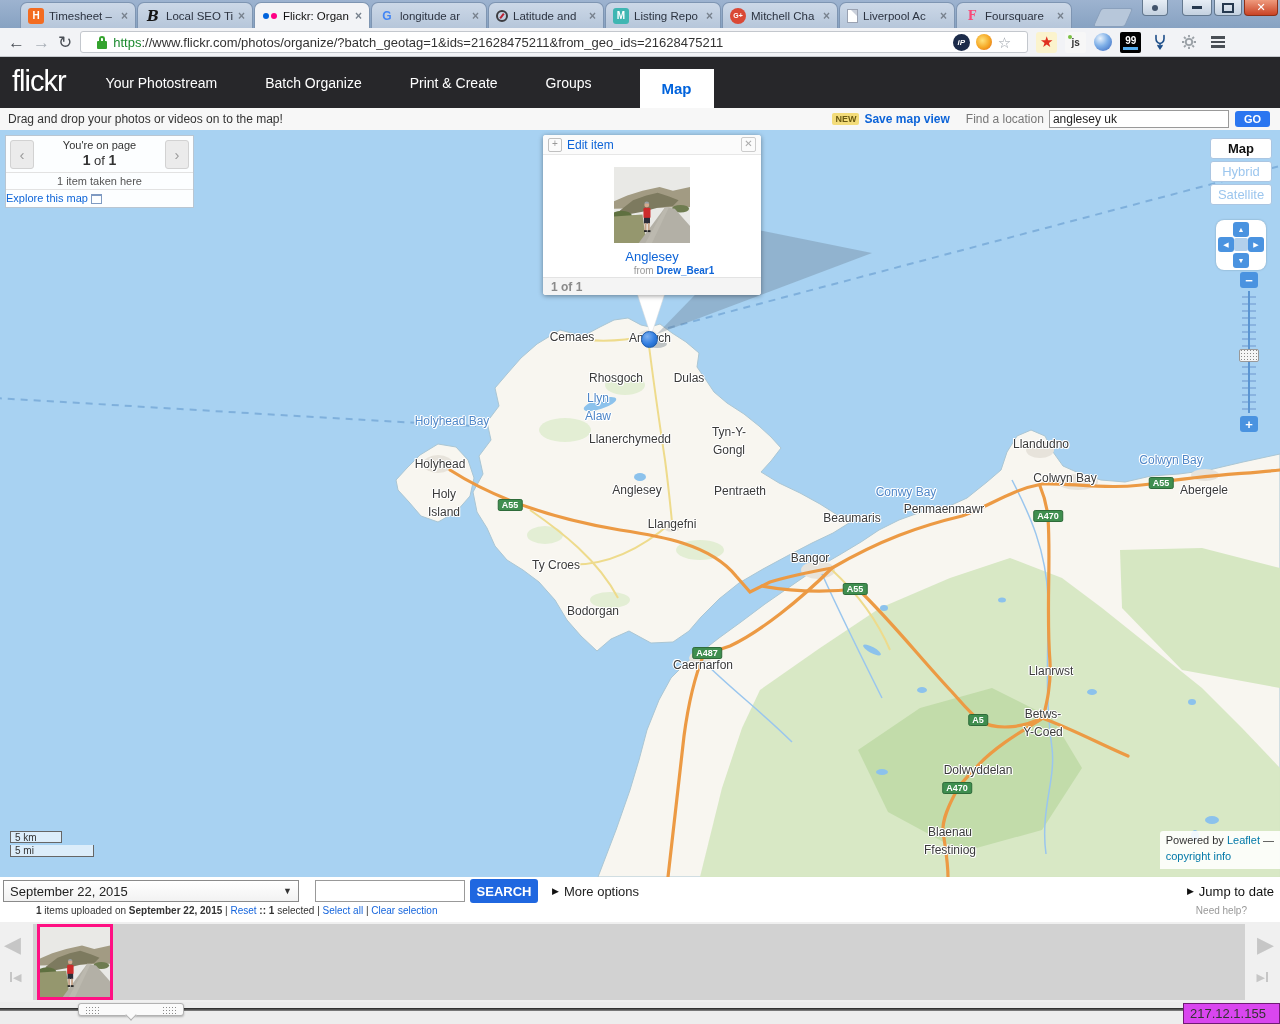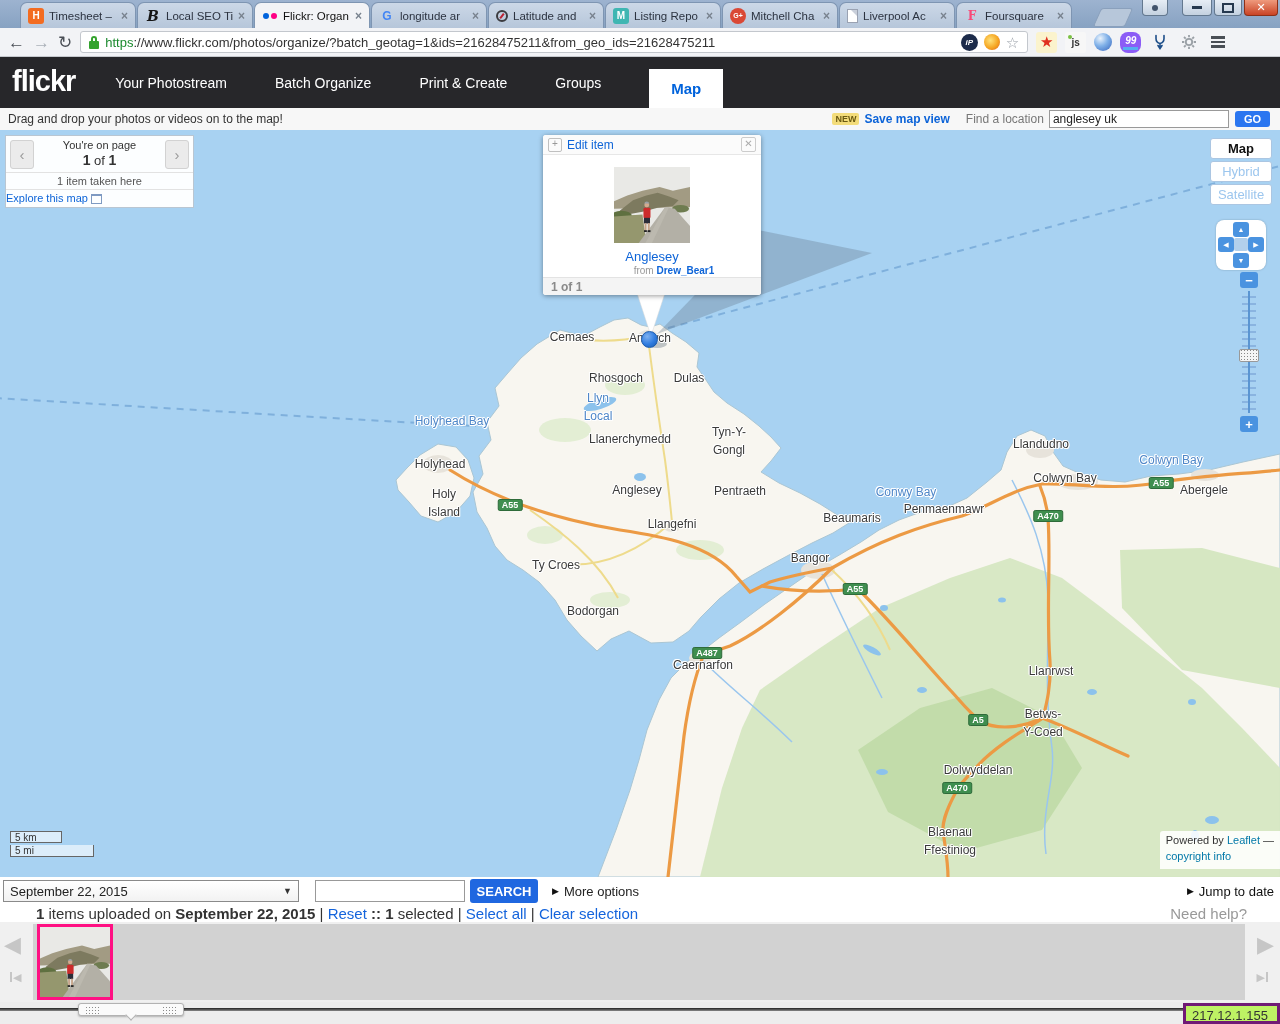--- a/index.html
+++ b/index.html
@@ -40,44 +40,44 @@
   #btn-min::before{content:"";width:10px;height:3px;background:#26394f;}
   #btn-max{right:38px;width:28px;}
   #btn-max::before{content:"";width:8px;height:6px;border:2px solid #26394f;}
   #btn-close{right:2px;width:34px;background:linear-gradient(#ef9a7d,#c94325);border-color:#8d3018;color:#fff;font-weight:bold;font-size:11px;}
   
   #toolbar{position:absolute;left:0;top:28px;width:1280px;height:29px;background:#f2f3f6;border-bottom:1px solid #c6c9ce;
     display:flex;align-items:center;box-sizing:border-box;padding:0 8px;gap:8px;}
   .navarr{font-size:17px;color:#4a4f56;line-height:1;}
   .navarr.disabled{color:#aab0b8;}
   #addressbar{flex:0 0 948px;height:22px;background:#fff;border:1px solid #c3c7cd;border-radius:3px;
-    display:flex;align-items:center;padding:0 8px;gap:6px;box-sizing:border-box;}
+    display:flex;align-items:center;padding:0 16px;gap:6px;box-sizing:border-box;}
   #padlock{width:10px;height:13px;position:relative;flex:none;}
   #padlock::before{content:"";position:absolute;left:2px;top:0;width:6px;height:6px;border:2px solid #34a32e;border-bottom:none;border-radius:4px 4px 0 0;box-sizing:border-box;}
   #padlock::after{content:"";position:absolute;left:0;top:5px;width:10px;height:8px;background:#34a32e;border-radius:1px;}
   #urltext{flex:1;font-size:13px;color:#333;white-space:nowrap;overflow:hidden;}
   #urltext .scheme{color:#1b8a2e;}
   .inbar-ico{flex:none;}
   .iico-ip{width:17px;height:17px;border-radius:50%;background:#1c2b4a;color:#fff;font-size:8px;font-style:italic;font-weight:bold;
     display:flex;align-items:center;justify-content:center;}
   .iico-sun{width:16px;height:16px;border-radius:50%;background:radial-gradient(circle at 40% 40%,#ffe27a,#f5a623 55%,#e05f17);}
   .iico-star{color:#9aa0a8;font-size:15px;line-height:1;}
   .extico{width:21px;height:21px;display:flex;align-items:center;justify-content:center;flex:none;}
   .x-star{background:#fbf3cd;border-radius:3px;color:#e03020;font-size:15px;}
   .x-js{background:#f7f7f7;border-radius:2px;position:relative;font-weight:bold;font-size:10px;color:#333;}
   .x-js::before{content:"";position:absolute;left:3px;top:3px;width:4px;height:4px;border-radius:50%;background:#7ac143;}
   .x-globe{border-radius:50%;width:18px;height:18px;background:radial-gradient(circle at 35% 30%,#eaf3fc,#7fb0e8 45%,#3765bd);}
-  .x-99{background:#8b5cf6;border-radius:8px;color:#fff;font-weight:bold;font-size:10px;flex-direction:column;gap:1px;font-style:italic;}
+  .x-99{background:#000000;border-radius:2px;color:#fff;font-weight:bold;font-size:10px;flex-direction:column;gap:1px;}
   .x-99::after{content:"";width:15px;height:3px;background:#55aef0;}
   .x-gear svg,.x-fork svg{display:block;}
   .x-menu{flex-direction:column;gap:2px;}
   .x-menu i{display:block;width:14px;height:2.5px;background:#4a4f56;}
   
   #flickrbar{position:absolute;left:0;top:57px;width:1280px;height:51px;background:#27272a;display:flex;align-items:stretch;}
-  #flickr-logo{color:#fff;font-size:29px;font-weight:bold;letter-spacing:-1px;margin:8px 40px 0 12px;}
+  #flickr-logo{color:#fff;font-size:29px;font-weight:normal;letter-spacing:-1px;margin:8px 40px 0 12px;}
   .fnav{display:flex;align-items:stretch;}
   .nav-item{color:#fff;font-size:14px;display:flex;align-items:center;margin-right:48px;}
   .nav-item.active{background:#fff;color:#0063dc;font-weight:bold;font-size:15px;align-self:flex-end;height:39px;padding:0 22px;margin-right:0;}
   
   #subbar{position:absolute;left:0;top:108px;width:1280px;height:22px;background:#f7f7f7;display:flex;align-items:center;
     font-size:12px;color:#333;box-sizing:border-box;padding:0 8px;}
   #subbar .spacer{flex:1;}
   #new-badge{background:#f3dc7a;color:#6b5a12;font-size:9px;font-weight:bold;padding:1px 3px;border-radius:2px;margin-right:5px;}
   #savemap{color:#0d64d8;font-weight:bold;margin-right:16px;}
   #findlabel{color:#777;margin-right:5px;}
@@ -152,21 +152,21 @@
   #date-select{margin-left:3px;width:296px;height:22px;border:1px solid #8a8a8a;background:linear-gradient(#fff,#f2f2f2);
     display:flex;align-items:center;font-size:13px;color:#222;padding:0 6px;box-sizing:border-box;}
   #date-select .caret{margin-left:auto;font-size:9px;color:#333;}
   #search-input{margin-left:16px;width:148px;height:20px;border:1px solid #999;background:#fff;}
   #search-btn{margin-left:5px;width:68px;height:24px;background:#1f67e0;border-radius:3px;color:#fff;font-weight:bold;
     font-size:13px;display:flex;align-items:center;justify-content:center;}
   #more-options{margin-left:14px;font-size:13px;color:#222;display:flex;align-items:center;gap:5px;}
   .tri{font-size:9px;color:#111;}
   #jump{margin-left:auto;margin-right:6px;font-size:13px;color:#111;display:flex;align-items:center;gap:5px;}
   
-  #statusrow{position:absolute;left:0;top:905px;width:1280px;height:17px;background:#fff;font-size:15px;color:#333;
+  #statusrow{position:absolute;left:0;top:905px;width:1280px;height:17px;background:#fff;font-size:10px;color:#333;
     box-sizing:border-box;padding-left:36px;}
   #statusrow a{color:#1464dc;}
   #needhelp{position:absolute;right:33px;top:0;color:#999;}
   
   #filmstrip{position:absolute;left:0;top:922px;width:1280px;height:80px;background:#f0f0f0;}
   #strip-inner{position:absolute;left:33px;top:2px;width:1212px;height:76px;background:#d2d2d2;}
   #thumb{position:absolute;left:4px;top:0;width:70px;height:70px;border:3px solid #ff1083;background:#fff;}
   #thumb svg{display:block;}
   .strip-arrow{position:absolute;color:#c6c6c6;line-height:1;}
   #arr-l1{left:4px;top:12px;font-size:22px;}
@@ -178,21 +178,21 @@
   
   #bottomslider{position:absolute;left:0;top:1002px;width:1280px;height:22px;background:#ededed;}
   #slider-track{position:absolute;left:0;right:0;top:6px;height:3px;background:linear-gradient(#222,#888);}
   #slider-handle{position:absolute;left:78px;top:1px;width:106px;height:13px;background:#fafafa;border:1px solid #b2b2b2;
     border-radius:3px;box-sizing:border-box;box-shadow:0 1px 2px rgba(0,0,0,.25);}
   .grip{position:absolute;top:2px;width:15px;height:8px;background-image:radial-gradient(#8a8a8a 0.8px,transparent 1px);background-size:3px 3px;}
   #grip-l{left:6px;} #grip-r{right:6px;}
   #slider-handle::after{content:"";position:absolute;left:48px;bottom:-4px;width:7px;height:7px;background:#fafafa;
     border-right:1px solid #b2b2b2;border-bottom:1px solid #b2b2b2;transform:rotate(45deg);}
   
-  #bubble{position:absolute;left:1183px;top:1003px;width:97px;height:21px;background:#bef264;border:3px solid #701a75;
+  #bubble{position:absolute;left:1183px;top:1003px;width:97px;height:21px;background:#d946ef;border:1px solid #701a75;
     box-sizing:border-box;font-size:13px;color:#333;line-height:19px;padding-left:6px;}
 </style>
 </head>
 <body>
 
 <svg width="0" height="0" style="position:absolute">
   <defs>
     <symbol id="photoimg" viewBox="0 0 80 80" preserveAspectRatio="none">
       <rect width="80" height="80" fill="#e9e9e6"></rect>
       <polygon points="0,36 14,30 30,25 48,21 62,25 80,21 80,42 0,44" fill="#a29b83"></polygon>
@@ -432,21 +432,21 @@
 
       <div class="map-label" style="left: 572px; top: 206px;"><span>Cemaes</span></div>
 
       <div class="map-label" style="left: 650px; top: 207px;"><span>Amlwch</span></div>
 
       <div class="map-label" style="left: 616px; top: 247px;"><span>Rhosgoch</span></div>
 
       <div class="map-label" style="left: 689px; top: 247px;"><span>Dulas</span></div>
 
       <div class="map-label water" style="left: 598px; top: 276px;"><span>Llyn
-Local</span></div>
+Alaw</span></div>
 
       <div class="map-label water" style="left: 452px; top: 290px;"><span>Holyhead Bay</span></div>
 
       <div class="map-label" style="left: 630px; top: 308px;"><span>Llanerchymedd</span></div>
 
       <div class="map-label" style="left: 729px; top: 310px;"><span>Tyn-Y-
 Gongl</span></div>
 
       <div class="map-label" style="left: 1041px; top: 313px;"><span>Llandudno</span></div>
 

